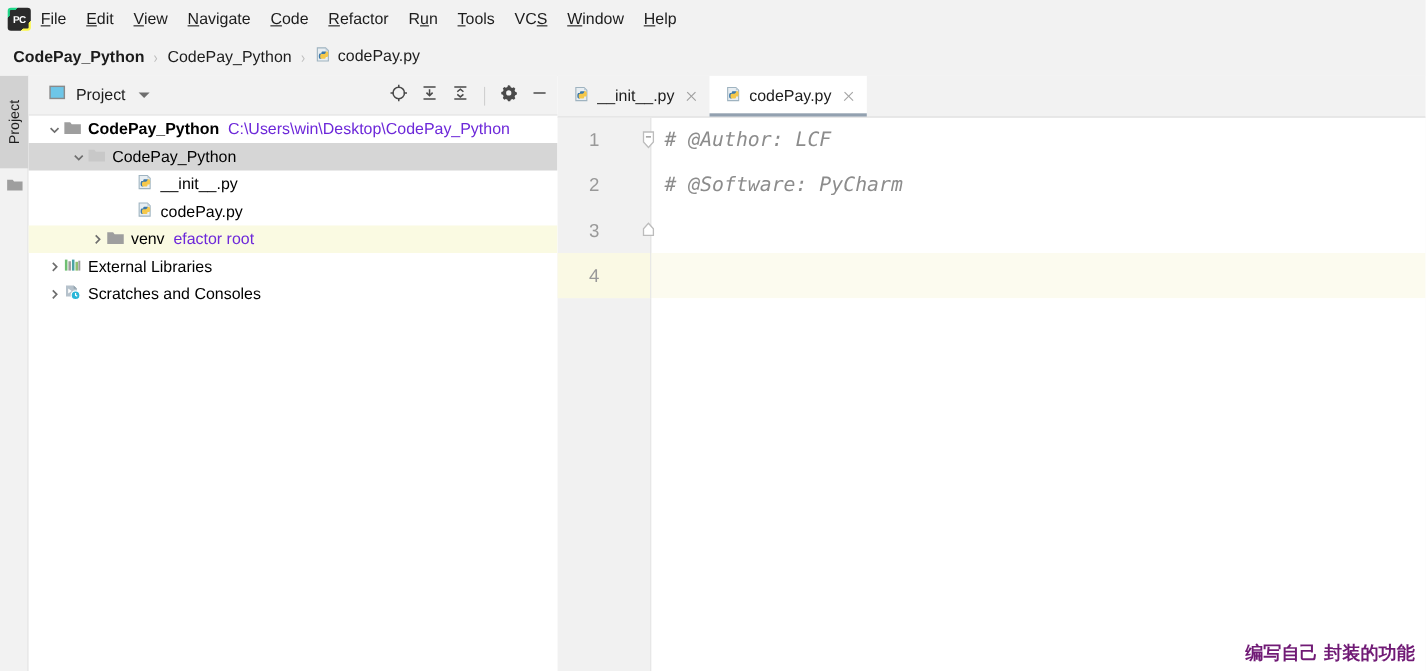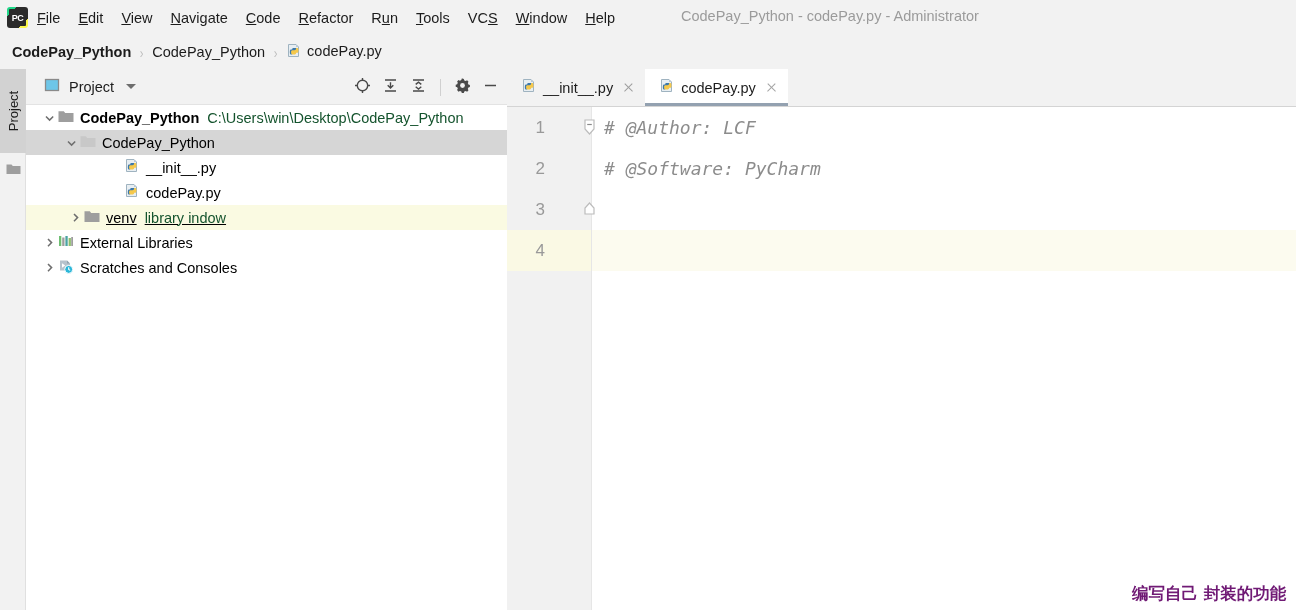--- a/index.html
+++ b/index.html
@@ -99,21 +99,21 @@
     position: relative; height: 25px; display: flex; align-items: center;
     white-space: nowrap; font-size: 14.5px; color: #000000;
     cursor: default;
   }
   .tree-row.selected { background: #d6d6d6; }
   .tree-row.lib-root { background: #fafae2; }
   .tw { width: 18px; display: flex; align-items: center; justify-content: center; flex: 0 0 auto; }
   .t-ico { margin-right: 6px; flex: 0 0 auto; display: block; }
   .t-label { }
   .t-label.bold { font-weight: bold; }
-  .t-sub { color: #14532d; margin-left: 8px; }
+  .t-sub { color: #6d28d9; margin-left: 8px; }
 
   
   .editor-area {
     position: absolute; left: 507px; top: 69px; width: 789px; height: 541px;
     background: #ffffff;
   }
   .tabbar {
     position: absolute; left: 0; top: 0; width: 789px; height: 38px;
     background: #f2f2f2; border-bottom: 1px solid #d4d4d4;
     display: flex; align-items: stretch;
@@ -193,21 +193,20 @@
         <div class="menu-item"><u>V</u>iew</div>
         <div class="menu-item"><u>N</u>avigate</div>
         <div class="menu-item"><u>C</u>ode</div>
         <div class="menu-item"><u>R</u>efactor</div>
         <div class="menu-item">R<u>u</u>n</div>
         <div class="menu-item"><u>T</u>ools</div>
         <div class="menu-item">VC<u>S</u></div>
         <div class="menu-item"><u>W</u>indow</div>
         <div class="menu-item"><u>H</u>elp</div>
       </div>
-    <div class="win-title">CodePay_Python - codePay.py - Administrator</div>
   </div>
 
   <div class="breadcrumb">
     <div id="crumbs" style="display:flex;align-items:center;">
         <span class="crumb bold"><span>CodePay_Python</span></span>
         <span class="crumb-sep">›</span>
         <span class="crumb"><span>CodePay_Python</span></span>
         <span class="crumb-sep">›</span>
         <span class="crumb"><span class="crumb-ico"><svg width="16" height="16" viewBox="0 0 16 16">
               <path d="M2.5 1.5h7.5l2.5 2.5v9.5H2.5z" fill="#e8eef2" stroke="#9fb3c0" stroke-width="1"></path>
@@ -310,31 +309,31 @@
         <div class="tree-row" style="padding-left: 80px;">
           <span class="tw"></span>
           <span class="t-ico"><svg width="16" height="16" viewBox="0 0 16 16">
               <path d="M2.5 1.5h7.5l2.5 2.5v9.5H2.5z" fill="#e8eef2" stroke="#9fb3c0" stroke-width="1"></path>
               <path d="M10 1.5L12.5 4H10z" fill="#b9c9d4"></path>
               <path d="M6.2 6.1c0-.7.6-1.2 1.3-1.2h2.3c.8 0 1.4.6 1.4 1.4v1.5c0 .8-.6 1.4-1.4 1.4H7.9c-.9 0-1.7.8-1.7 1.7v.6H5.1c-.7 0-1.1-.6-1.2-1.3-.1-.8-.1-1.5 0-2.3.1-.7.5-1.3 1.2-1.3h1.1z" fill="#3c78aa"></path>
               <path d="M9.8 10.1c0 .7-.6 1.2-1.3 1.2H6.2c-.8 0-1.4-.6-1.4-1.4V8.4c0-.8.6-1.4 1.4-1.4h1.9c.9 0 1.7-.8 1.7-1.7v-.6h1.1c.7 0 1.1.6 1.2 1.3.1.8.1 1.5 0 2.3-.1.7-.5 1.3-1.2 1.3H9.8z" fill="#f5c84c" transform="translate(0.3,0.2)"></path>
             </svg></span>
           <span class="t-label">codePay.py</span>
         </div>
-        <div class="tree-row lib-root" style="padding-left: 40px; text-decoration: underline;">
+        <div class="tree-row lib-root" style="padding-left: 53px;">
           <span class="tw">
             <svg width="13" height="13" viewBox="0 0 13 13">
               <path d="M5 3l3.6 3.6L5 10.2" fill="none" stroke="#6e6e6e" stroke-width="1.5"></path>
             </svg>
           </span>
           <span class="t-ico"><svg width="16" height="14" viewBox="0 0 16 14">
               <path d="M0.5 2.2h5.3l1.4 1.7h8.3v9H0.5z" fill="#9e9e9e"></path>
             </svg></span>
           <span class="t-label">venv</span>
-          <span class="t-sub">library indow</span>
+          <span class="t-sub">efactor root</span>
         </div>
         <div class="tree-row" style="padding-left: 14px;">
           <span class="tw">
             <svg width="13" height="13" viewBox="0 0 13 13">
               <path d="M5 3l3.6 3.6L5 10.2" fill="none" stroke="#6e6e6e" stroke-width="1.5"></path>
             </svg>
           </span>
           <span class="t-ico"><svg width="16" height="14" viewBox="0 0 16 14">
               <rect x="1" y="2" width="2.3" height="10" fill="#6fbf73"></rect>
               <rect x="4.2" y="3.5" width="2.3" height="8.5" fill="#9e9e9e"></rect>

